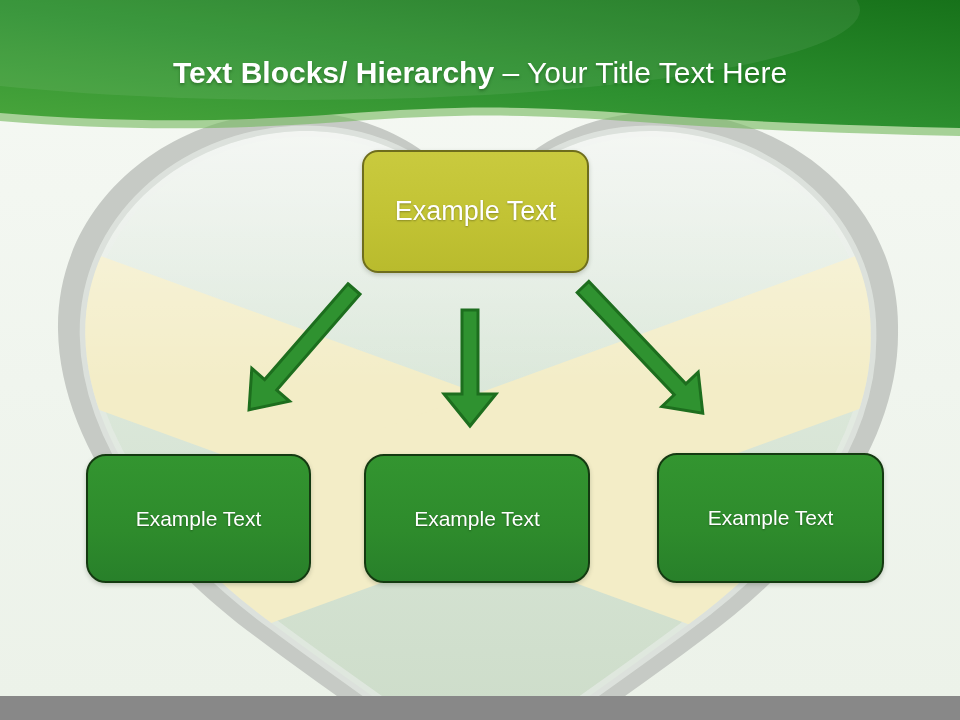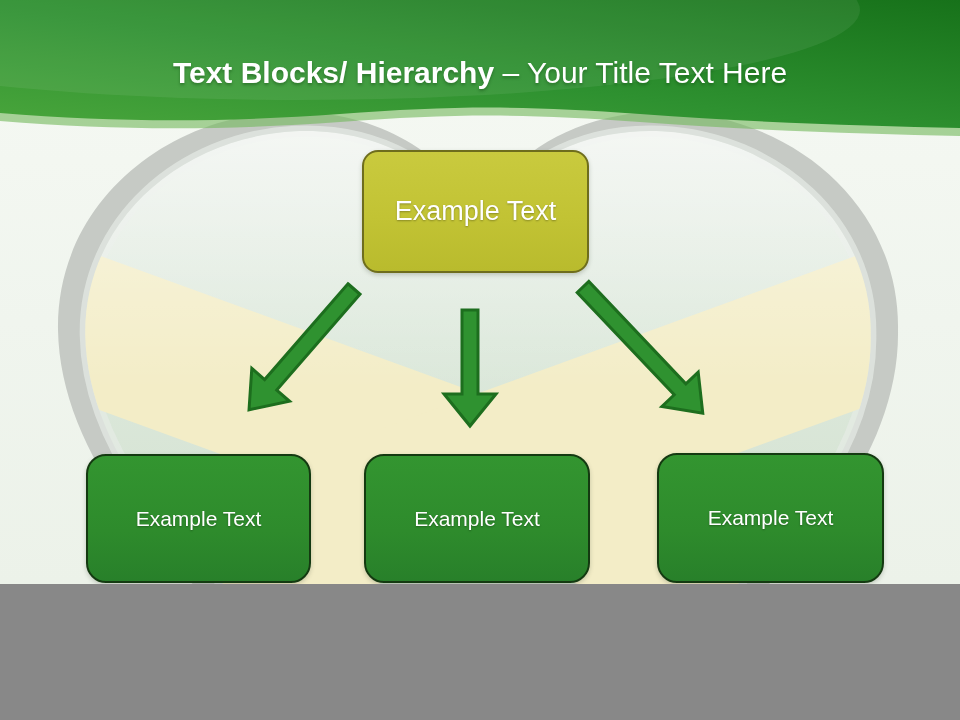--- a/index.html
+++ b/index.html
@@ -1,17 +1,17 @@
 <!DOCTYPE html>
 <html><head>
 <meta charset="utf-8">
 <style>
   html,body{margin:0;padding:0;background:#888;}
   .slide{
-    position:relative;width:960px;height:584px;overflow:hidden;
+    position:relative;width:960px;height:696px;overflow:hidden;
     background:linear-gradient(180deg,#f6f9f4 0%,#f0f5ee 55%,#ecf2e9 100%);
     font-family:"Liberation Sans",sans-serif;
   }
   .slide svg{position:absolute;left:0;top:0;display:block;}
   .heart-svg{width:960px;height:720px;}
   .banner-svg{width:960px;height:150px;}
   .arrows-svg{width:960px;height:720px;}
   .title{
     position:absolute;top:56px;left:0;width:100%;
     text-align:center;color:#ffffff;font-size:30px;line-height:34px;

